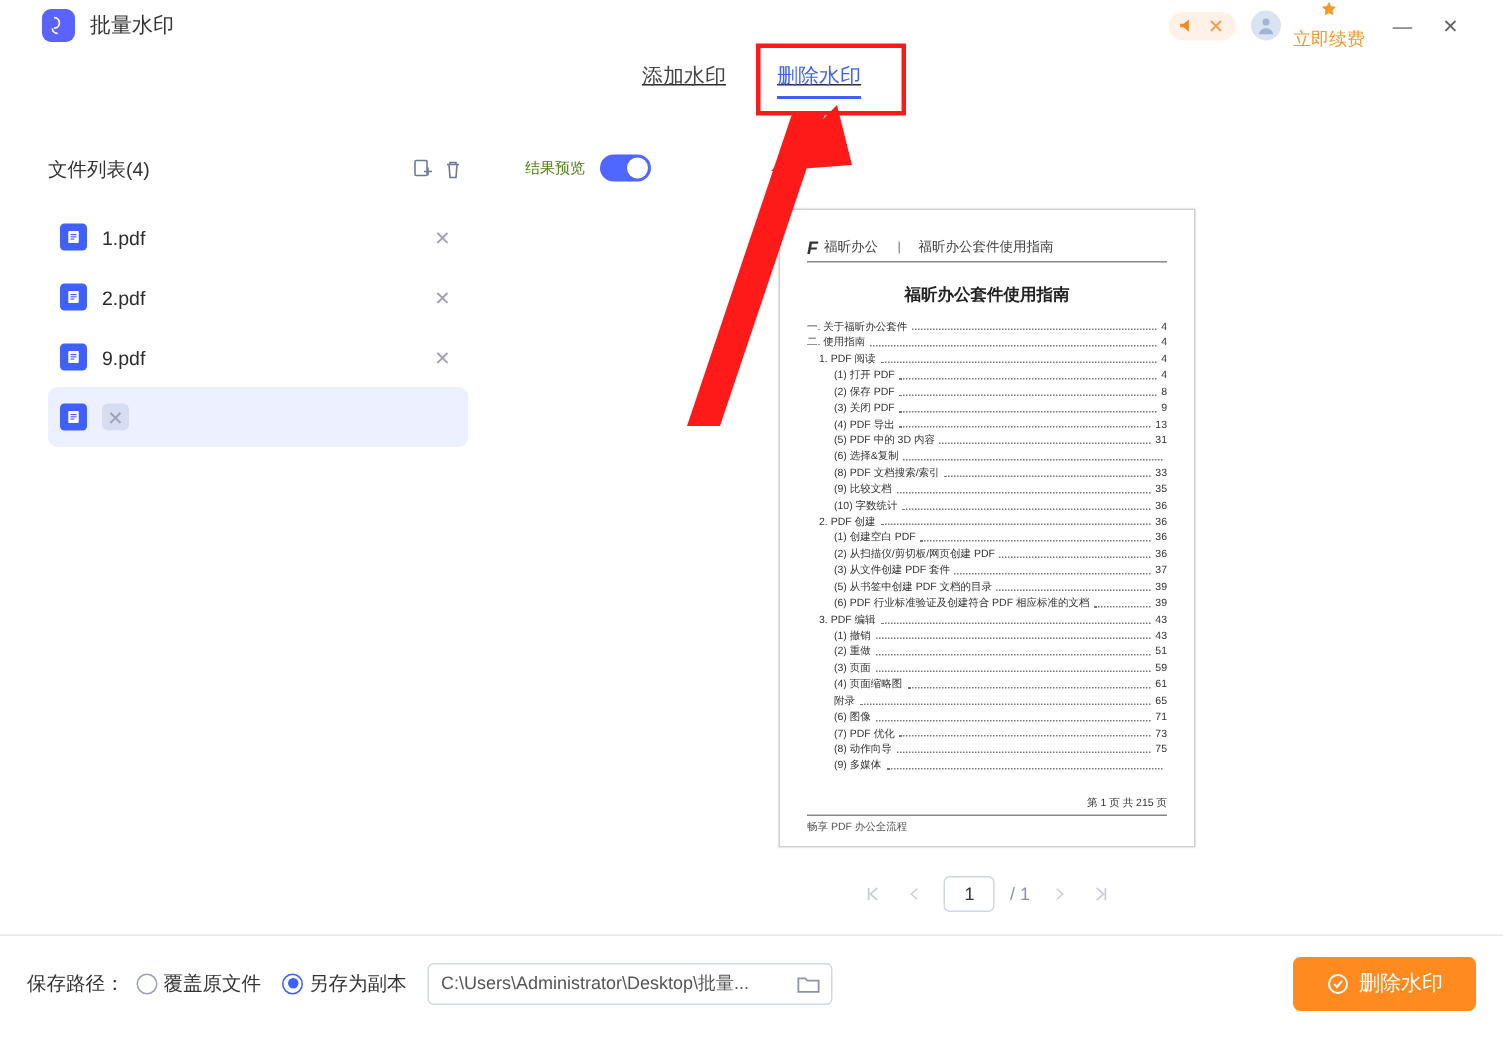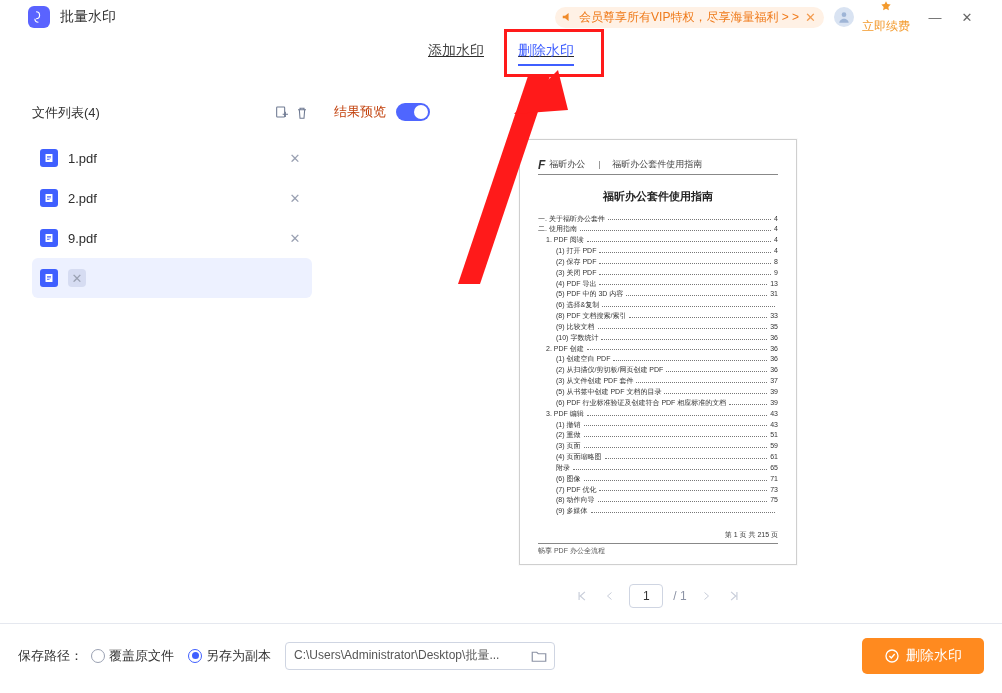--- a/index.html
+++ b/index.html
@@ -40,21 +40,21 @@
   .file-row { display:flex; align-items:center; height:40px; border-radius:6px; padding:0 8px; cursor:pointer;}
   .file-row .docicn { width:18px; height:18px; border-radius:3px; background:#3f5fff; margin-right:10px; display:flex; align-items:center; justify-content:center;}
   .file-row .docicn svg{width:12px;height:12px;}
   .file-row .fname { font-size:13px; color:#2d2d2d; flex:1; white-space:nowrap; overflow:hidden; text-overflow:ellipsis;}
   .file-row .rm { width:18px; height:18px; display:flex; align-items:center; justify-content:center; color:#9aa1b2; cursor:pointer;}
   .file-row.selected { background:#edf1ff; }
   .file-row.selected .rm { background:#d6dcf2; border-radius:4px; }
 
   .main { flex:1; padding:16px 20px 10px 16px; display:flex; flex-direction:column; position:relative;}
   .previewbar { display:flex; align-items:center; gap:10px; height:24px; }
-  .previewbar-label { font-size:13px; color:#c2410c; }
+  .previewbar-label { font-size:10px; color:#4d7c0f;margin-left:16px; }
   .toggle { width:34px; height:18px; border-radius:9px; background:#4f66ff; position:relative; cursor:pointer;}
   .toggle::after{content:""; position:absolute; right:2px; top:2px; width:14px; height:14px; border-radius:50%; background:#fff;}
   .preview-area { flex:1; display:flex; align-items:center; justify-content:center; }
   .doc-frame { width:278px; height:426px; border:1px solid #cfcfcf; background:#fff; box-shadow:0 0 0 1px rgba(0,0,0,0.02); position:relative; padding:18px 18px 14px 18px; color:#555; }
   .doc-headline { display:flex; align-items:center; gap:4px; font-size:9px; color:#444; }
   .doc-headline .flogo{font-weight:700; font-size:12px; font-style:italic; color:#333;}
   .doc-topline{border-top:1px solid #888; margin-top:2px;}
   .doc-title { text-align:center; font-size:11px; font-weight:600; margin:14px 0 10px; color:#222;}
   .toc { font-size:7px; line-height:1.55; color:#333; }
   .toc .row{display:flex;}
@@ -95,21 +95,20 @@
     <svg viewBox="0 0 24 24" fill="none" stroke="#fff" stroke-width="2">
         <path d="M7 3c4 0 6 3 6 6s-2 6-6 6M11 21c-4 0-6-3-6-6"></path>
       </svg>
   </div>
   <div class="app-title">批量水印</div>
   <div class="titlebar-spacer"></div>
   <div class="vip-pill">
     <svg class="horn" viewBox="0 0 24 24" fill="#ef8a2a">
         <path d="M3 10v4h4l6 5V5l-6 5H3z"></path>
       </svg>
-    <span>会员尊享所有VIP特权，尽享海量福利 &gt; &gt;</span>
     <span class="pill-x">✕</span>
   </div>
   <div class="avatar">
     <svg viewBox="0 0 24 24">
         <circle cx="12" cy="8" r="4"></circle>
         <path d="M4 22c0-4 4-7 8-7s8 3 8 7"></path>
       </svg>
   </div>
   <div class="renew-wrap">
     <svg viewBox="0 0 24 24" fill="#f39a2d">

